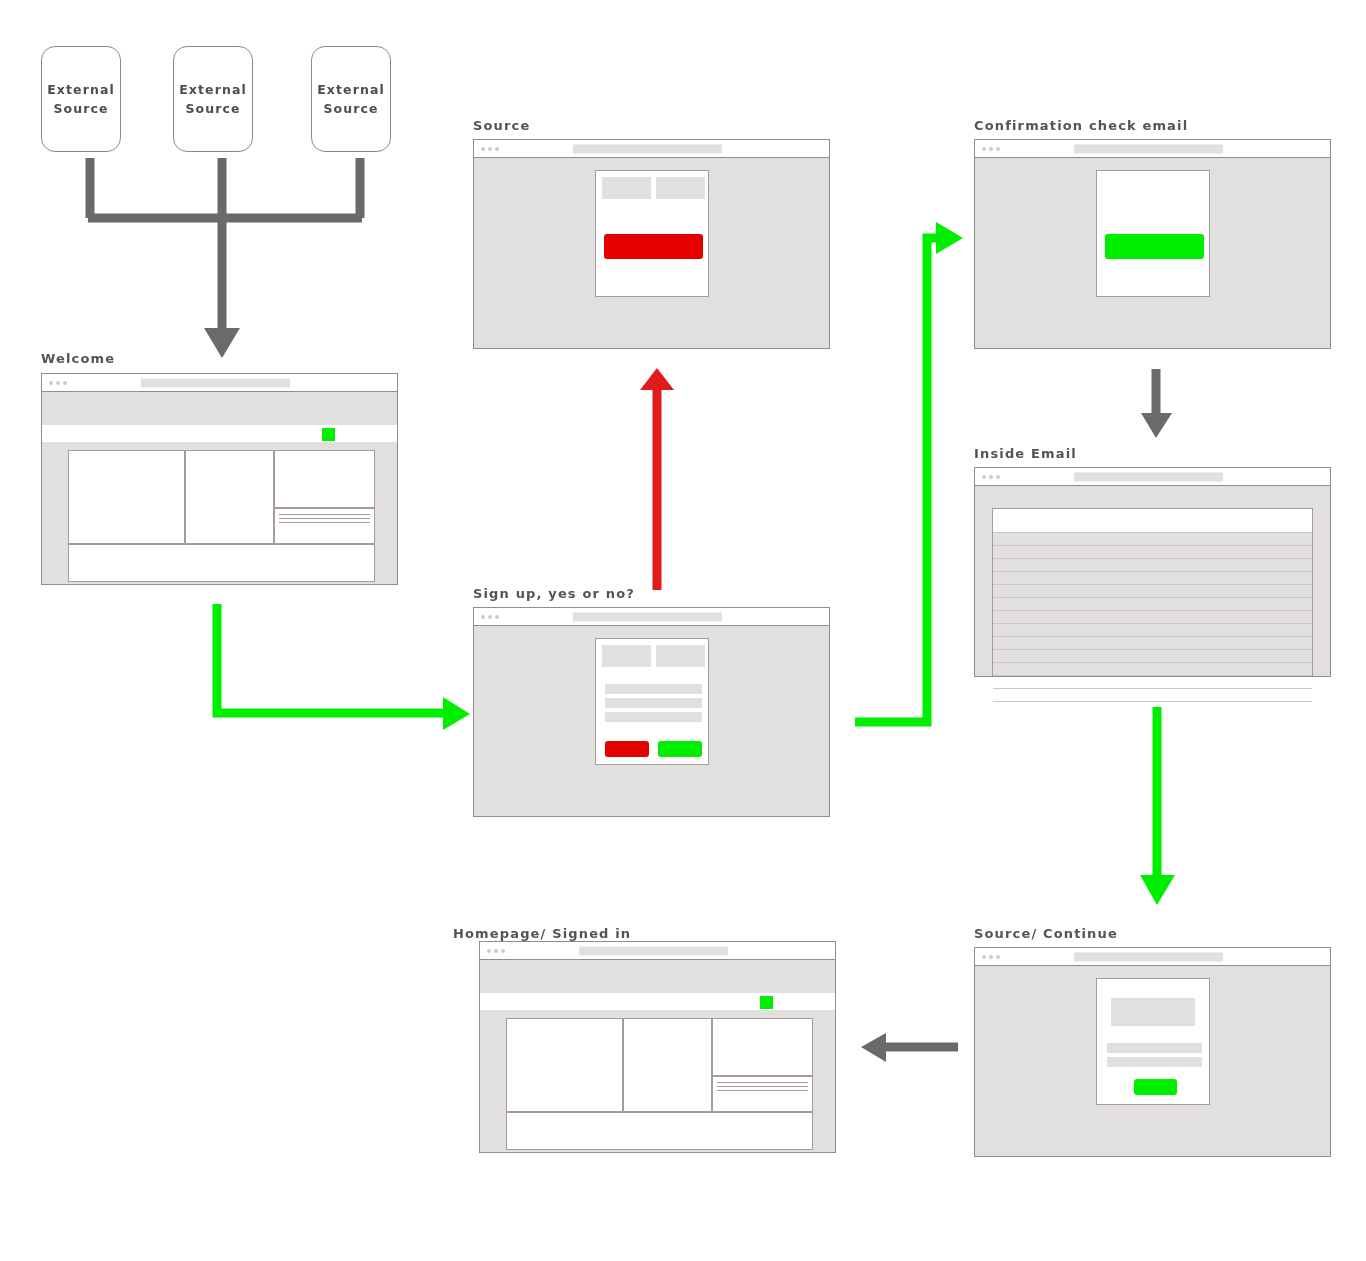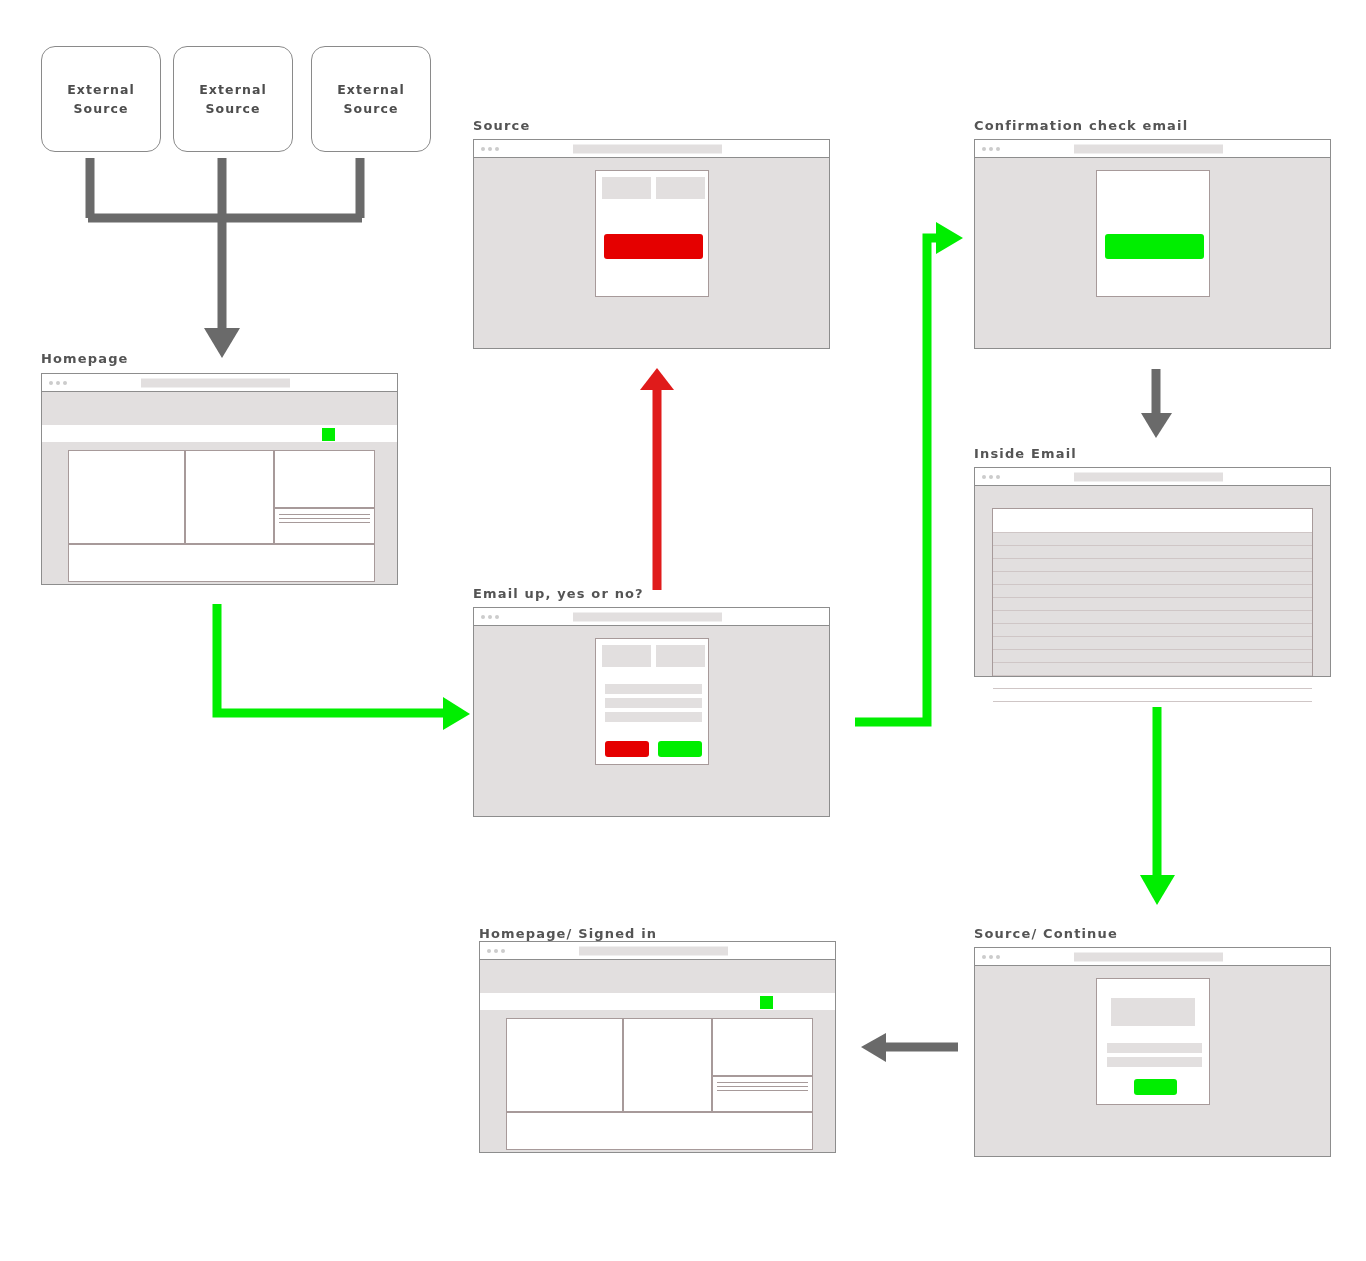--- a/index.html
+++ b/index.html
@@ -14,21 +14,21 @@
     position: relative;
     width: 1366px;
     height: 1261px;
     background: #ffffff;
     overflow: hidden;
   }
 
   
   .ext-box {
     position: absolute;
-    width: 120px;
+    width: 80px;
     height: 106px;
     border: 1.5px solid #8a8a8a;
     border-radius: 14px;
     background: #ffffff;
     display: flex;
     align-items: center;
     justify-content: center;
     box-sizing: border-box;
   }
   .ext-box-label {
@@ -207,21 +207,21 @@
   <div class="ext-box" style="left:41px; top:46px;">
     <div class="ext-box-label">External<br>Source</div>
   </div>
   <div class="ext-box" style="left:173px; top:46px;">
     <div class="ext-box-label">External<br>Source</div>
   </div>
   <div class="ext-box" style="left:311px; top:46px;">
     <div class="ext-box-label">External<br>Source</div>
   </div>
 
-  <div class="screen-label" style="left:41px; top:351px;">Homepage</div>
+  <div class="screen-label" style="left:41px; top:351px;">Welcome</div>
   <div class="browser" style="left:41px; top:373px; width:357px; height:212px;">
     <div class="chrome">
       <div class="dots">
         <span class="dot"></span>
           <span class="dot"></span>
           <span class="dot"></span>
       </div>
       <div class="urlbar"></div>
     </div>
     <div class="viewport">
@@ -276,21 +276,21 @@
       </div>
       <div class="urlbar"></div>
     </div>
     <div class="viewport">
       <div class="modal" style="left:121px; top:12px; width:114px; height:127px;">
         <div class="btn btn-green" style="left:8px; top:63px; width:99px; height:25px;"></div>
       </div>
     </div>
   </div>
 
-  <div class="screen-label" style="left:473px; top:586px;">Email up, yes or no?</div>
+  <div class="screen-label" style="left:473px; top:586px;">Sign up, yes or no?</div>
   <div class="browser" style="left:473px; top:607px; width:357px; height:210px;">
     <div class="chrome">
       <div class="dots">
         <span class="dot"></span>
           <span class="dot"></span>
           <span class="dot"></span>
       </div>
       <div class="urlbar"></div>
     </div>
     <div class="viewport">
@@ -351,21 +351,21 @@
     <div class="viewport">
       <div class="modal" style="left:121px; top:12px; width:114px; height:127px;">
         <div class="block" style="left:14px; top:19px; width:84px; height:28px;"></div>
         <div class="block" style="left:10px; top:64px; width:95px; height:10px;"></div>
         <div class="block" style="left:10px; top:78px; width:95px; height:10px;"></div>
         <div class="btn btn-green" style="left:37px; top:100px; width:43px; height:16px;"></div>
       </div>
     </div>
   </div>
 
-  <div class="screen-label" style="left:479px; top:926px;">Homepage/ Signed in</div>
+  <div class="screen-label" style="left:453px; top:926px;">Homepage/ Signed in</div>
   <div class="browser" style="left:479px; top:941px; width:357px; height:212px;">
     <div class="chrome">
       <div class="dots">
         <span class="dot"></span>
           <span class="dot"></span>
           <span class="dot"></span>
       </div>
       <div class="urlbar"></div>
     </div>
     <div class="viewport">

